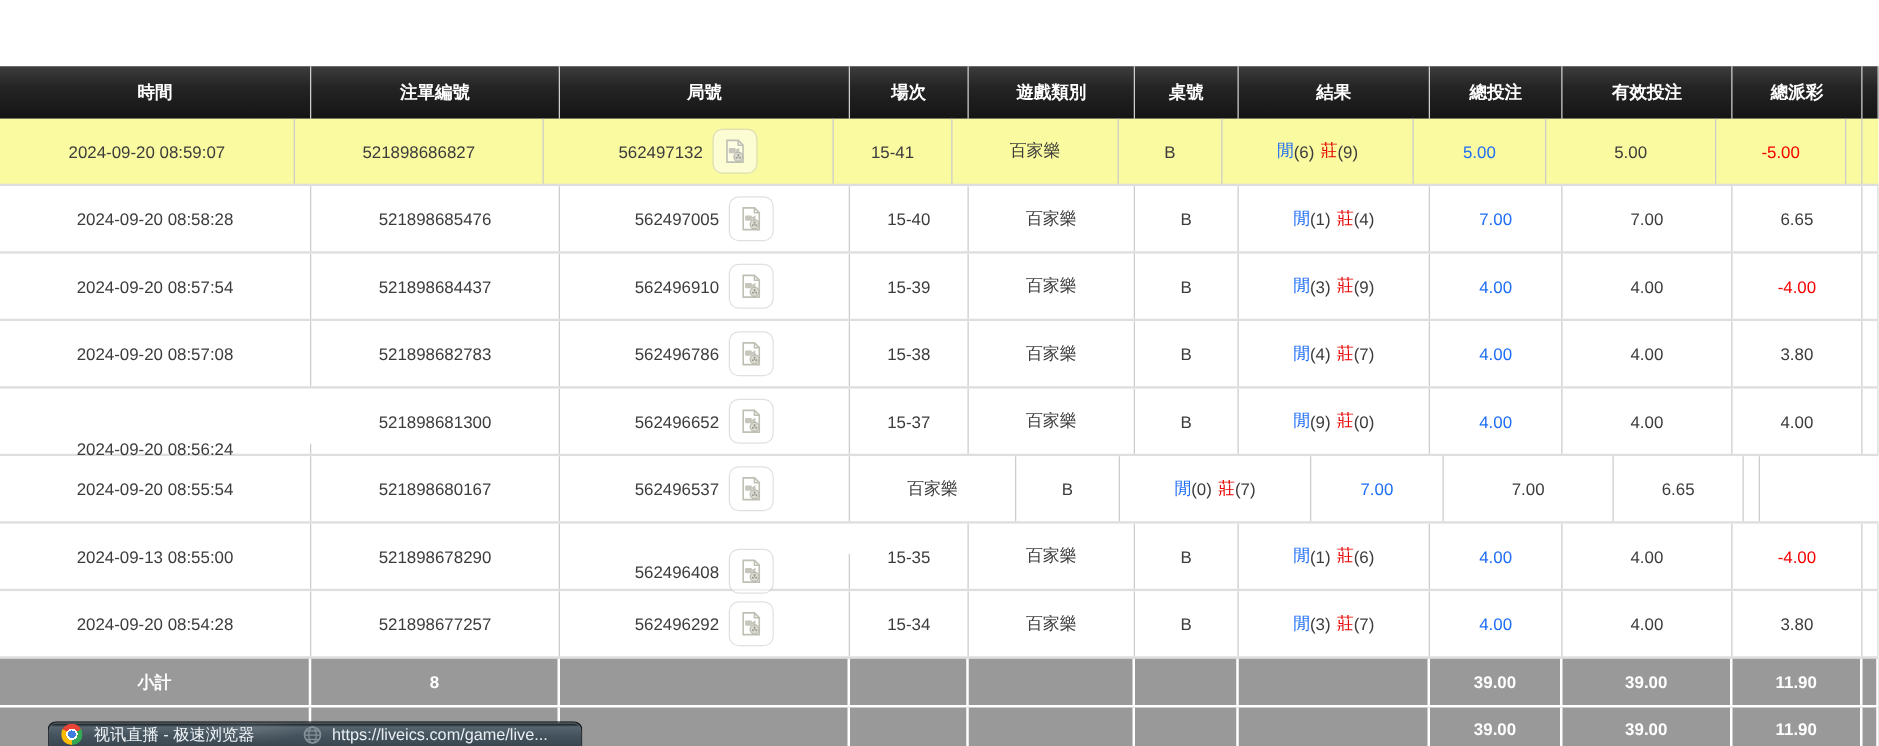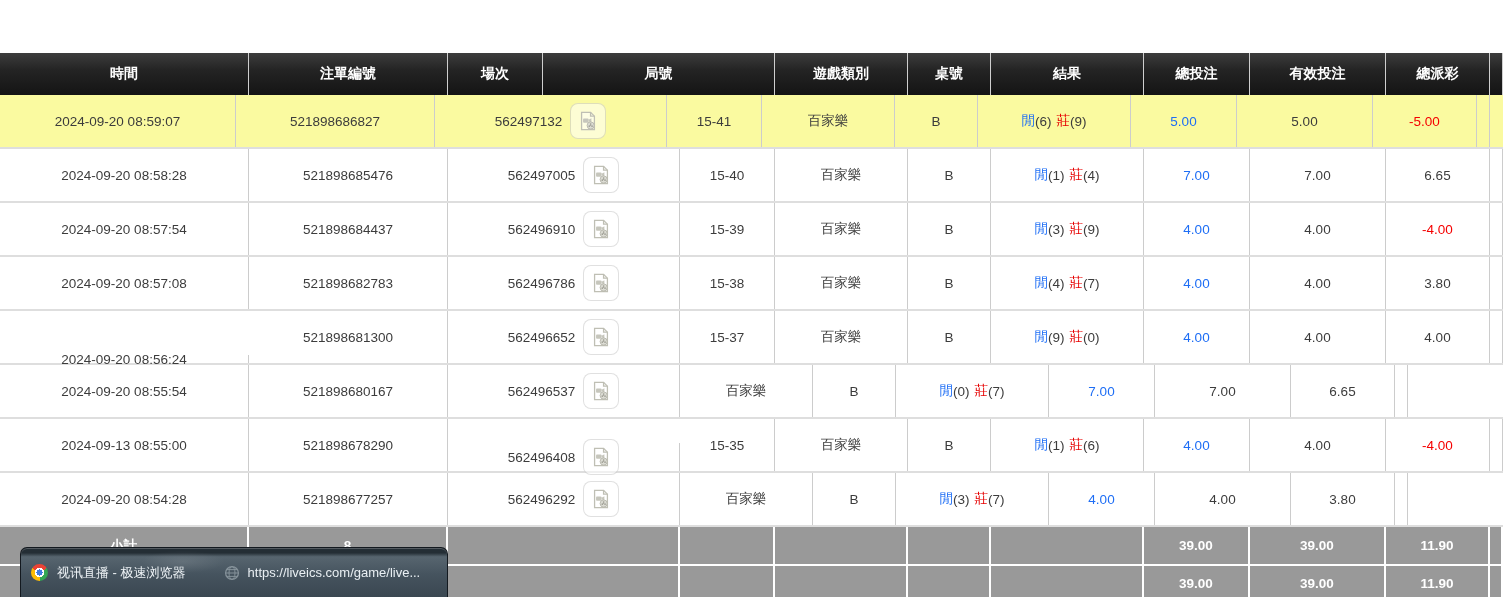--- a/index.html
+++ b/index.html
@@ -29,21 +29,21 @@
     background:rgba(255,255,255,0.55);
     display:flex; align-items:center; justify-content:center; padding:0; }
   .video-btn svg { display:block; }
 
   .sumrow { display:flex; height:37px; background:#999999; }
   .sumrow.total { border-top:2px solid #ffffff; height:36px; }
   .scell { display:flex; align-items:center; justify-content:center;
     color:#ffffff; font-weight:bold; font-size:13.5px; border-right:2px solid #ffffff; }
 
   
-  .popup { position:absolute; left:20px; bottom:0; width:428px; height:50px;
+  .popup { position:absolute; left:38px; bottom:0; width:428px; height:20px;
     border:1px solid #13191f; border-bottom:none; border-radius:7px 7px 0 0;
     background:
       radial-gradient(60px 16px at 38% 28%, rgba(255,255,255,0.10), rgba(255,255,255,0) 70%),
       linear-gradient(180deg,#242e35 0%,#242e35 10%,#57656f 18%,#45535e 55%,#3a4751 100%);
     box-shadow:inset 0 1px 0 rgba(255,255,255,0.22);
     display:flex; align-items:center; padding:0 10px;
     color:#eef3f6; font-size:13px; cursor:pointer; }
   .chrome-icon { width:17px; height:17px; border-radius:50%; flex:none; margin-right:9px;
     background:
       radial-gradient(circle at 50% 50%, #3f7de0 0 26%, #ffffff 26% 38%, rgba(0,0,0,0) 38%),
@@ -54,22 +54,22 @@
   .popup-url { white-space:nowrap; color:#e9eff3; }
 </style>
 </head>
 <body>
 
 <div class="screen">
   <div class="table-wrap">
     <div class="header-row" id="hdr">
         <div class="hcell" style="width: 249px;">時間</div>
         <div class="hcell" style="width: 199px;">注單編號</div>
+        <div class="hcell" style="width: 232px;">局號</div>
         <div class="hcell" style="width: 95px;">場次</div>
-        <div class="hcell" style="width: 232px;">局號</div>
         <div class="hcell" style="width: 133px;">遊戲類別</div>
         <div class="hcell" style="width: 83px;">桌號</div>
         <div class="hcell" style="width: 153px;">結果</div>
         <div class="hcell" style="width: 106px;">總投注</div>
         <div class="hcell" style="width: 136px;">有效投注</div>
         <div class="hcell" style="width: 104px;">總派彩</div>
         <div class="hcell" style="width: 13px;"></div>
       </div>
     <div id="tbody">
         <div class="trow highlight">
@@ -443,20 +443,23 @@
                   <rect x="6.6" y="9.2" width="6" height="4.6" rx="1" fill="#c6c6bc"></rect>
                   <path d="M12.6 10.6l3.1-1.6v4.8l-3.1-1.6z" fill="#c6c6bc"></path>
                   <circle cx="14.9" cy="16.9" r="3.9" fill="#dcdcd4" stroke="#b7b7ac" stroke-width="1"></circle>
                   <circle cx="14.9" cy="15.4" r="0.9" fill="#9a9a90"></circle>
                   <circle cx="13.4" cy="17.6" r="0.9" fill="#9a9a90"></circle>
                   <circle cx="16.4" cy="17.6" r="0.9" fill="#9a9a90"></circle>
                   <circle cx="14.9" cy="16.9" r="0.6" fill="#9a9a90"></circle>
                 </svg>
               </span>
             </button>
+          </div>
+          <div class="tcell" style="width: 95px;">
+            <span>15-34</span>
           </div>
           <div class="tcell" style="width: 133px;">
             <span>百家樂</span>
           </div>
           <div class="tcell" style="width: 83px;">
             <span>B</span>
           </div>
           <div class="tcell" style="width: 153px;">
             <span class="res-player">閒</span>
             <span class="res-pts">(3)</span>

